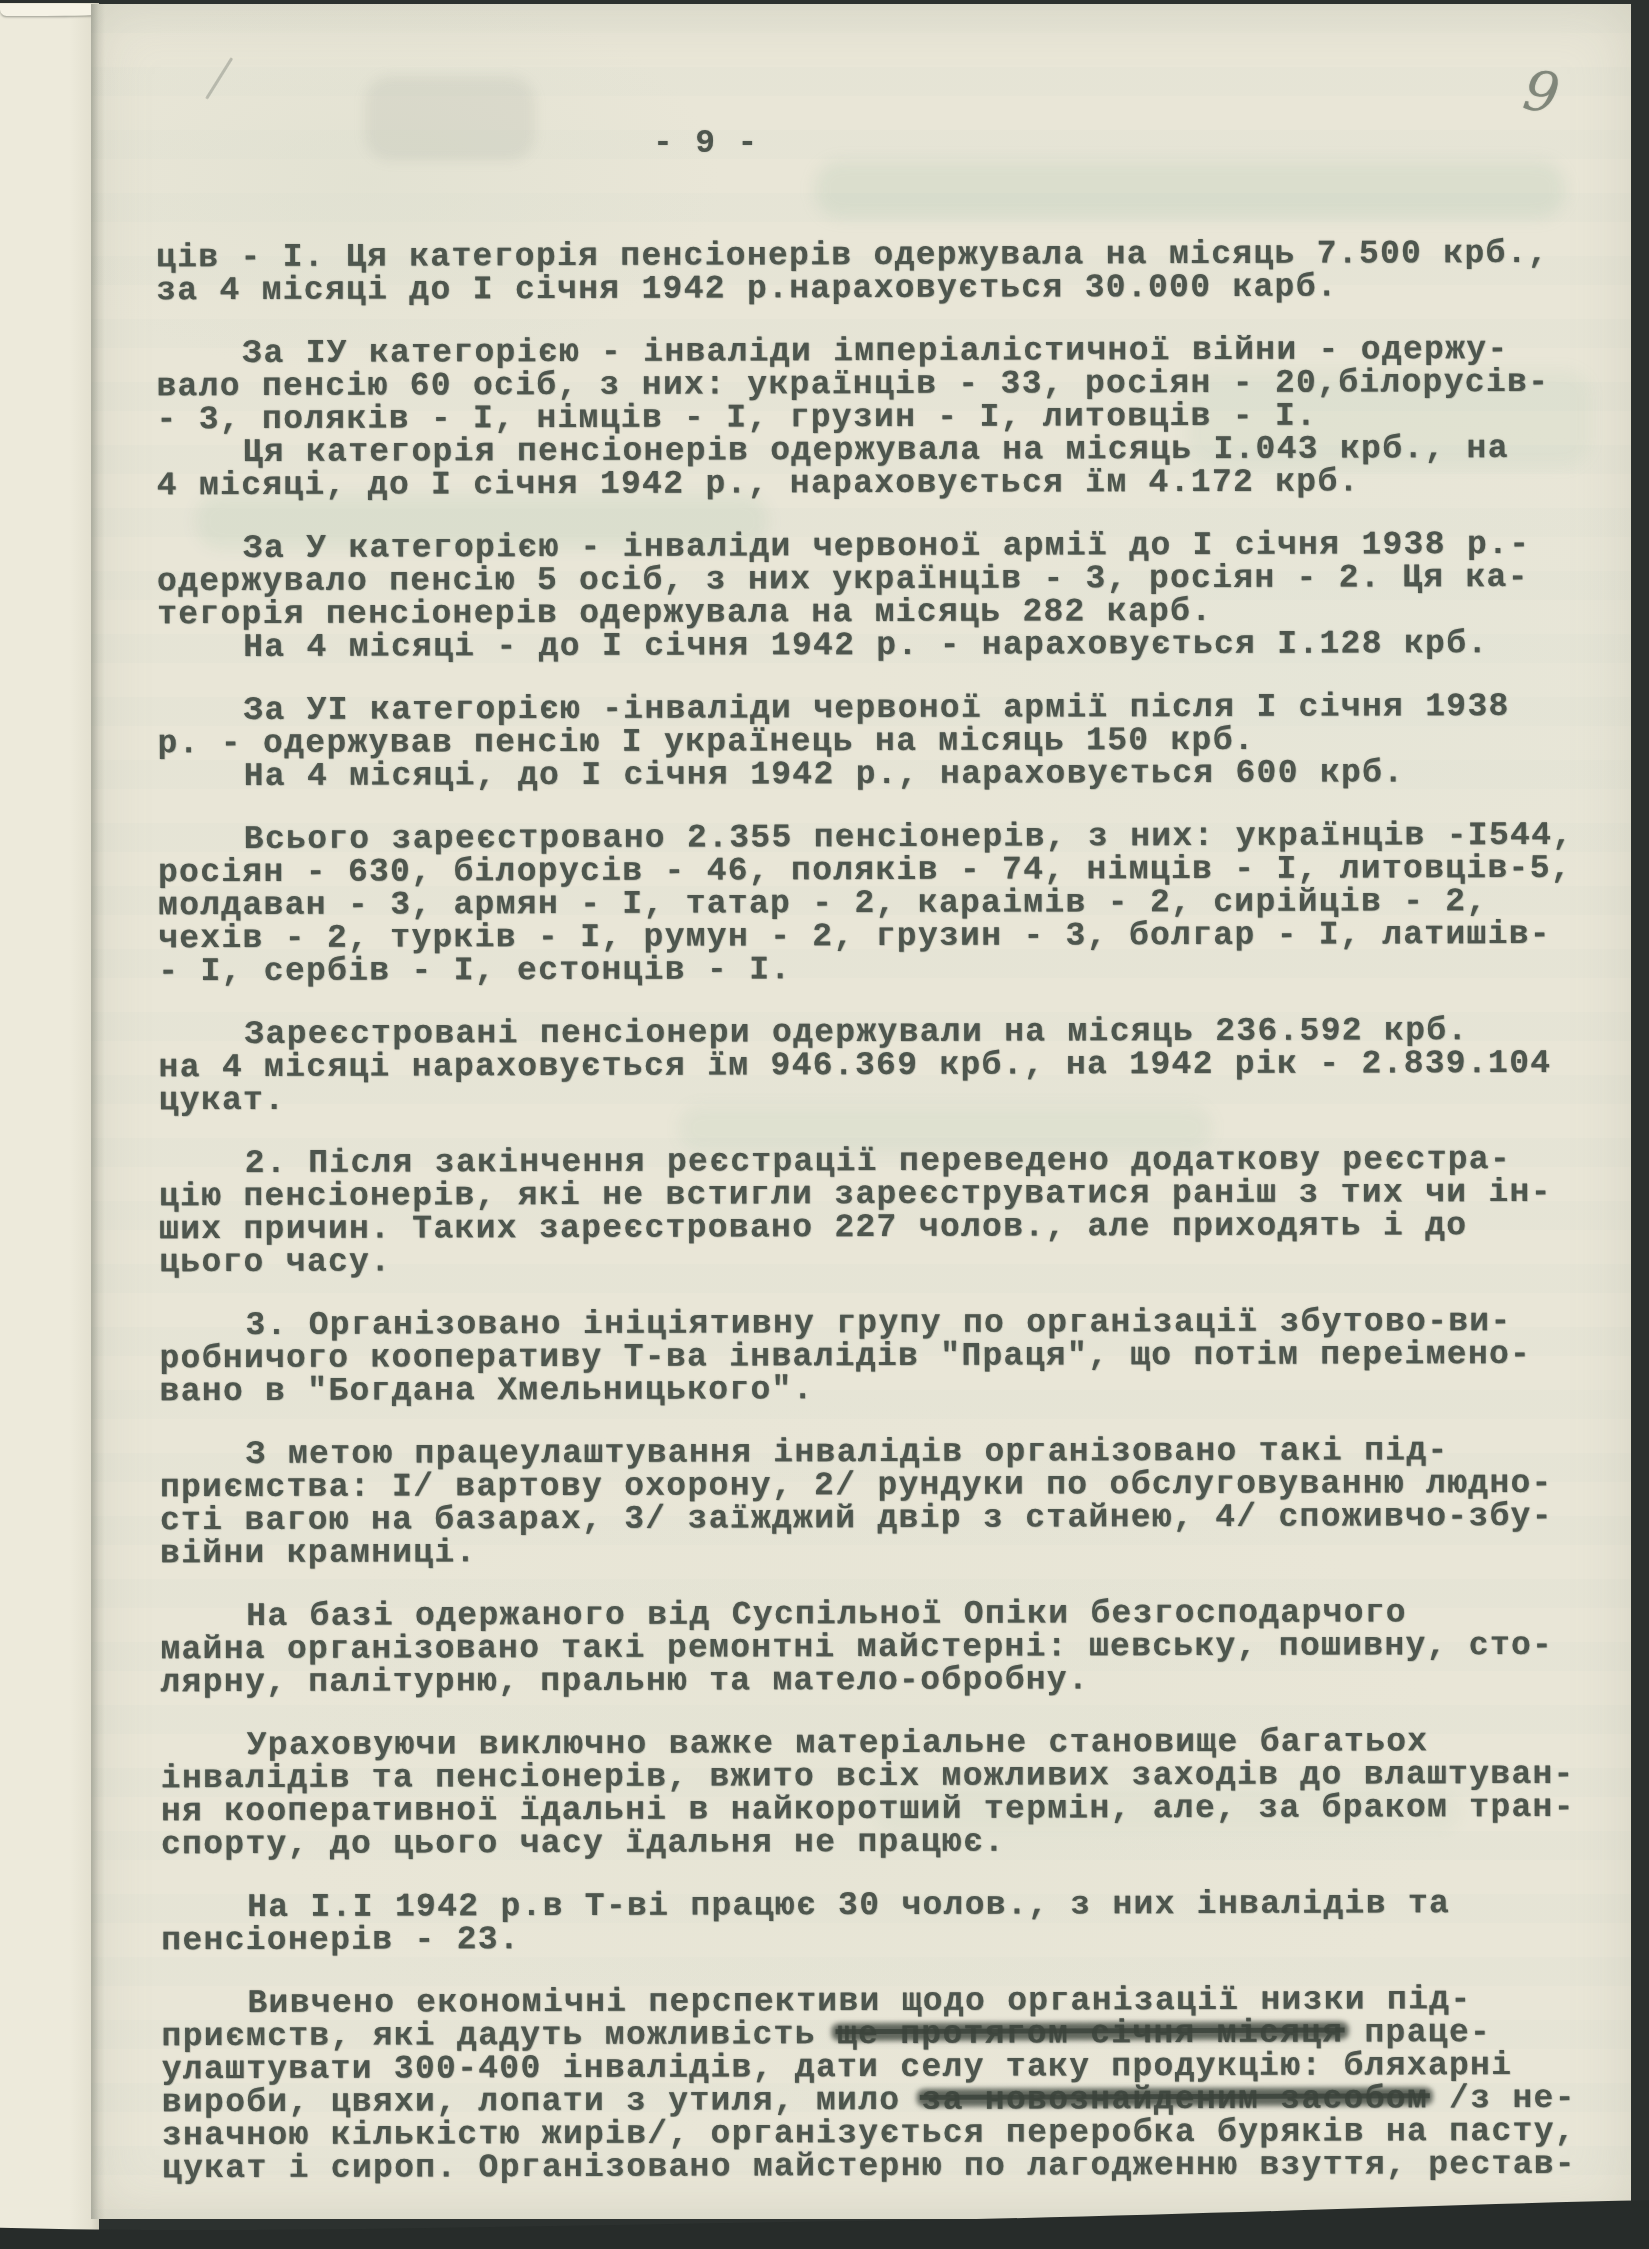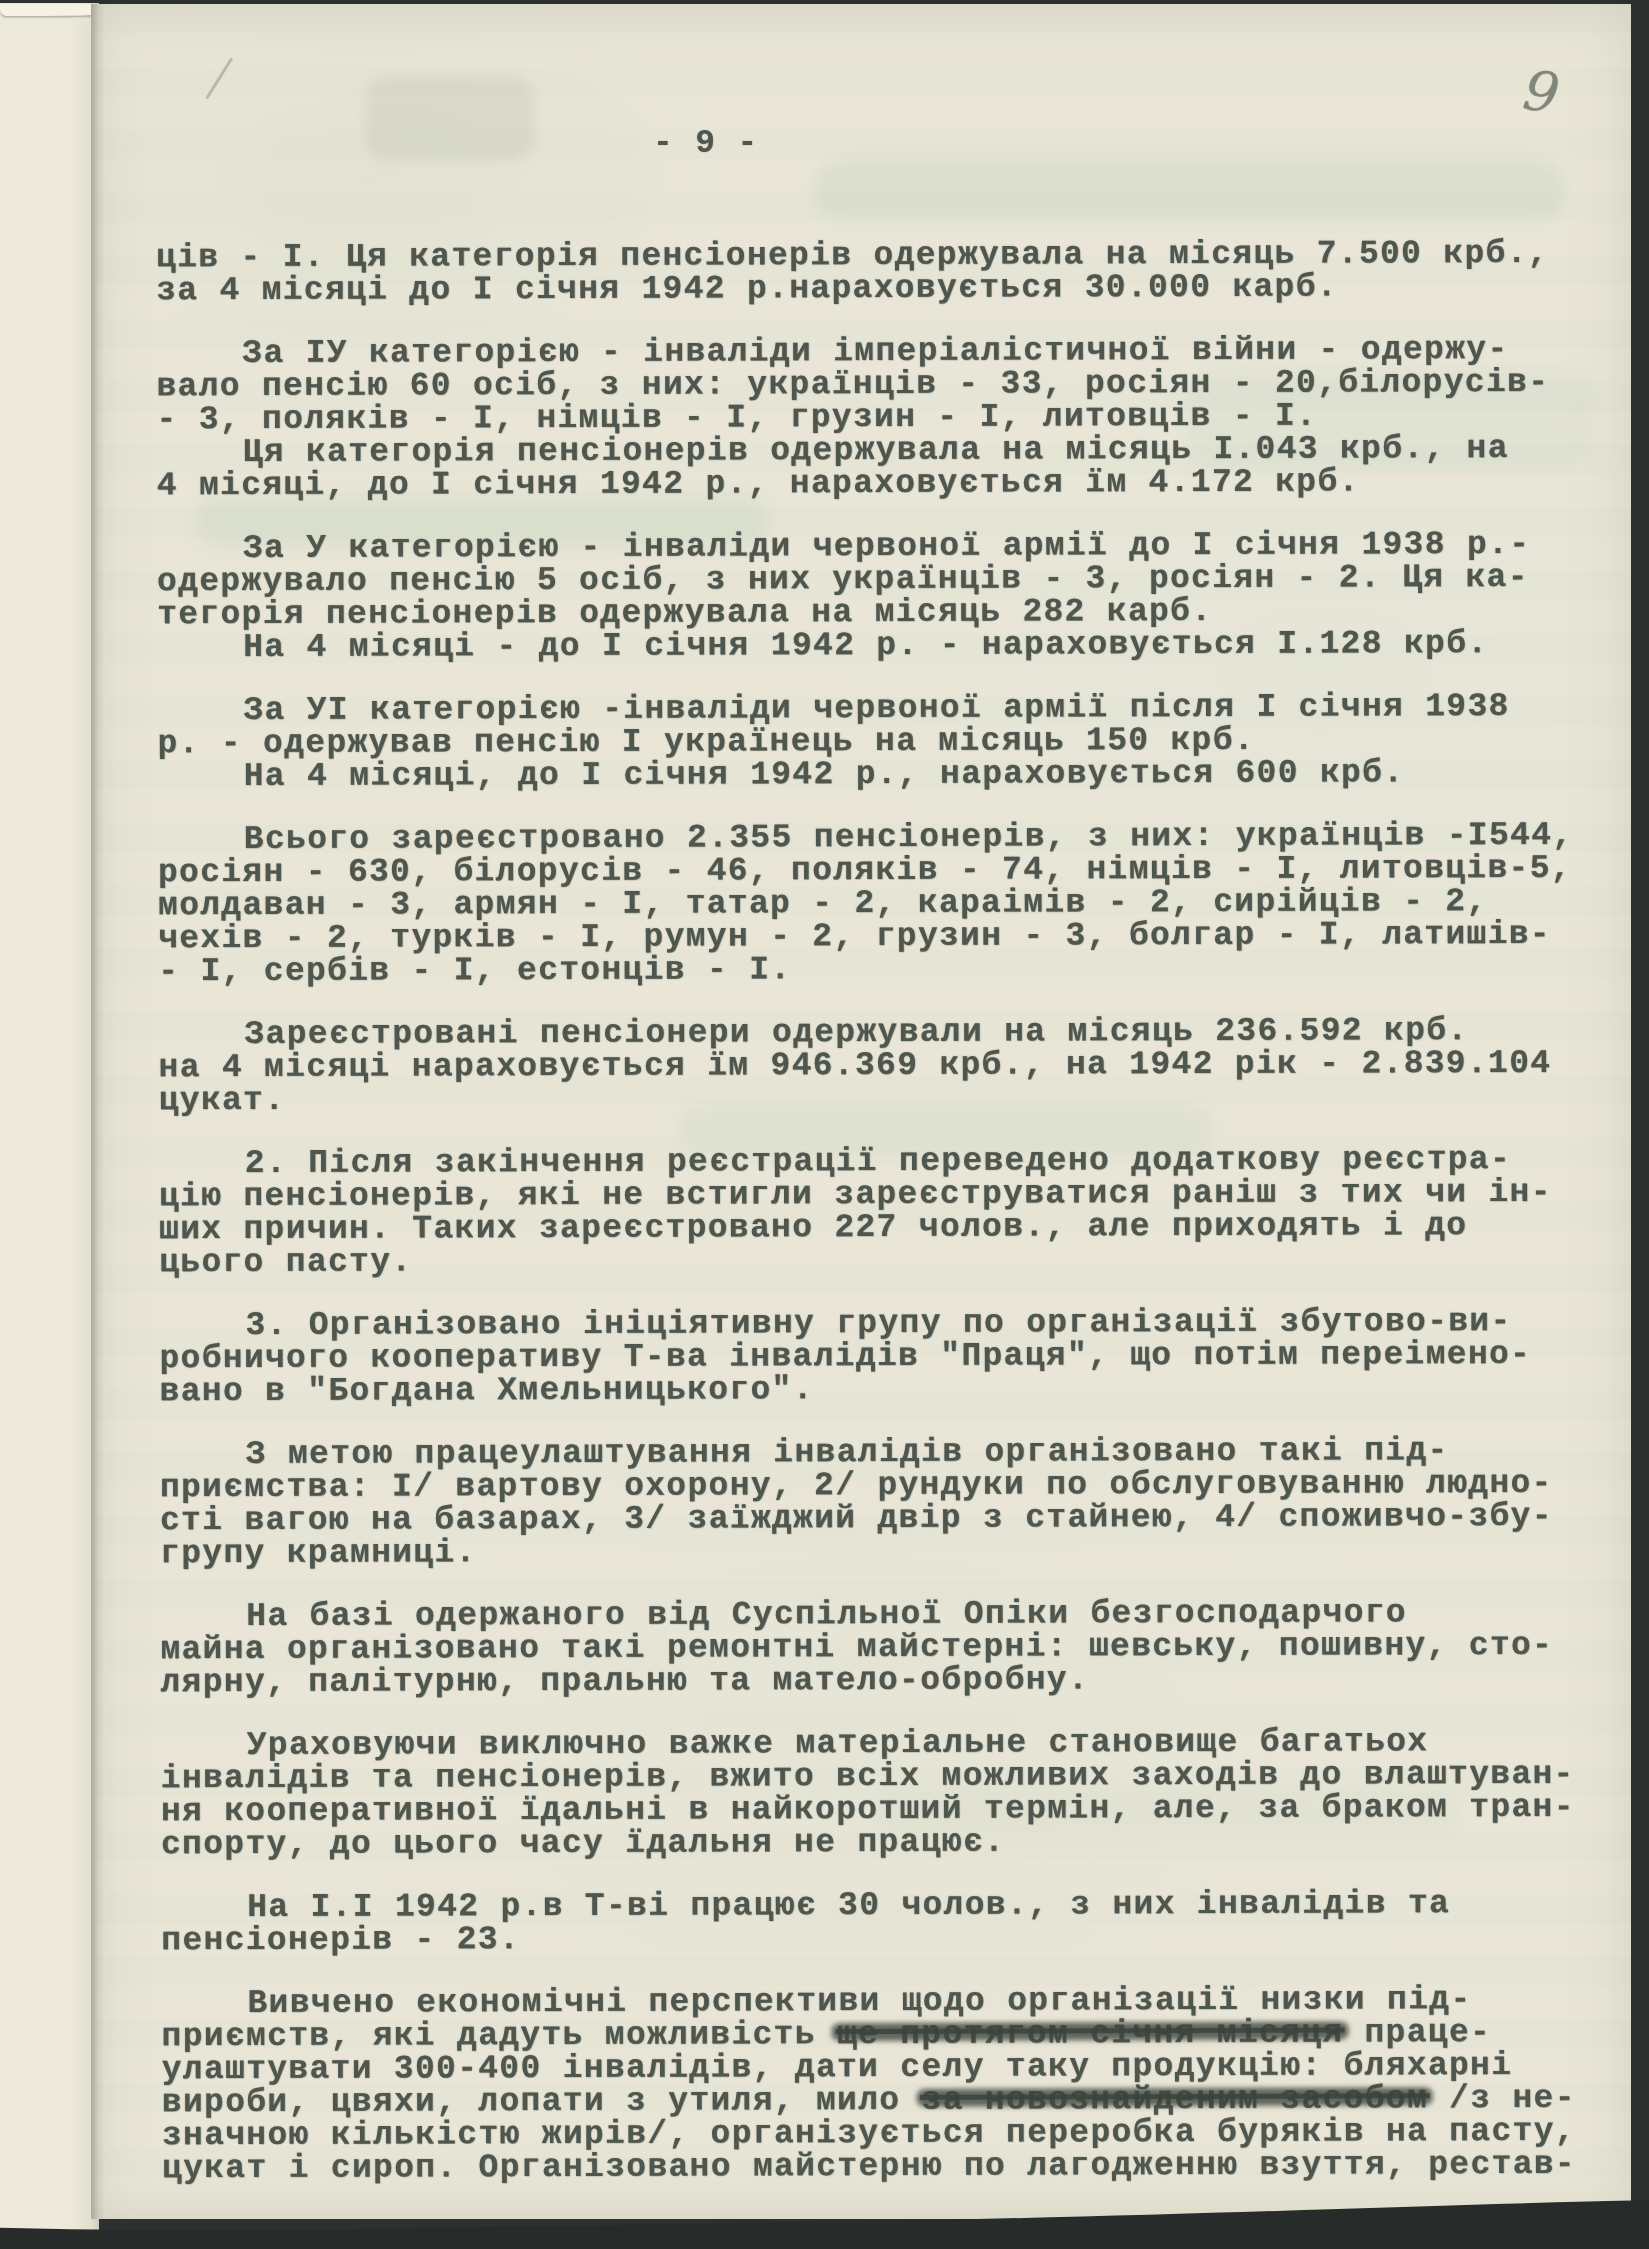--- a/index.html
+++ b/index.html
@@ -133,32 +133,32 @@
         </div>
         <div class="para">
           <div class="line indent"><span>Зареєстровані пенсіонери одержували на місяць 236.592 крб.</span></div>
           <div class="line"><span>на 4 місяці нараховується їм 946.369 крб., на 1942 рік - 2.839.104</span></div>
           <div class="line"><span>цукат.</span></div>
         </div>
         <div class="para">
           <div class="line indent"><span>2. Після закінчення реєстрації переведено додаткову реєстра-</span></div>
           <div class="line"><span>цію пенсіонерів, які не встигли зареєструватися раніш з тих чи ін-</span></div>
           <div class="line"><span>ших причин. Таких зареєстровано 227 чолов., але приходять і до</span></div>
-          <div class="line"><span>цього пасту.</span></div>
+          <div class="line"><span>цього часу.</span></div>
         </div>
         <div class="para">
           <div class="line indent"><span>3. Організовано ініціятивну групу по організації збутово-ви-</span></div>
           <div class="line"><span>робничого кооперативу Т-ва інвалідів "Праця", що потім переімено-</span></div>
           <div class="line"><span>вано в "Богдана Хмельницького".</span></div>
         </div>
         <div class="para">
           <div class="line indent"><span>З метою працеулаштування інвалідів організовано такі під-</span></div>
           <div class="line"><span>приємства: І/ вартову охорону, 2/ рундуки по обслуговуванню людно-</span></div>
           <div class="line"><span>сті вагою на базарах, 3/ заїжджий двір з стайнею, 4/ споживчо-збу-</span></div>
-          <div class="line"><span>групу крамниці.</span></div>
+          <div class="line"><span>війни крамниці.</span></div>
         </div>
         <div class="para">
           <div class="line indent"><span>На базі одержаного від Суспільної Опіки безгосподарчого</span></div>
           <div class="line"><span>майна організовано такі ремонтні майстерні: шевську, пошивну, сто-</span></div>
           <div class="line"><span>лярну, палітурню, пральню та матело-обробну.</span></div>
         </div>
         <div class="para">
           <div class="line indent"><span>Ураховуючи виключно важке матеріальне становище багатьох</span></div>
           <div class="line"><span>інвалідів та пенсіонерів, вжито всіх можливих заходів до влаштуван-</span></div>
           <div class="line"><span>ня кооперативної їдальні в найкоротший термін, але, за браком тран-</span></div>

